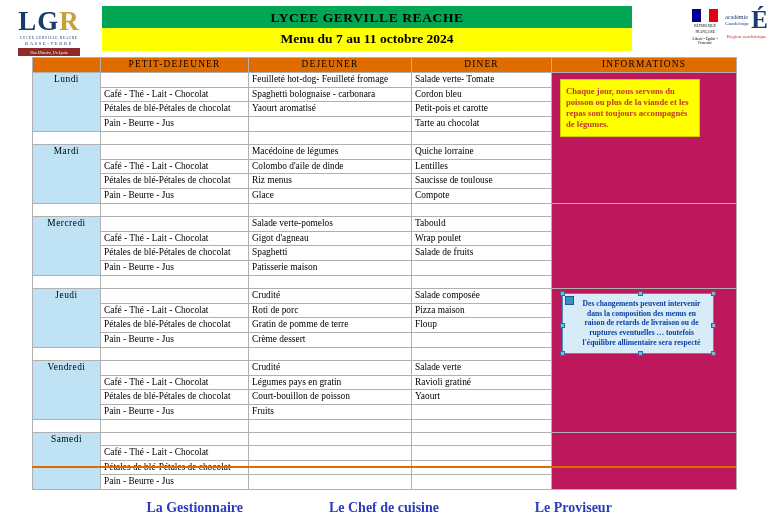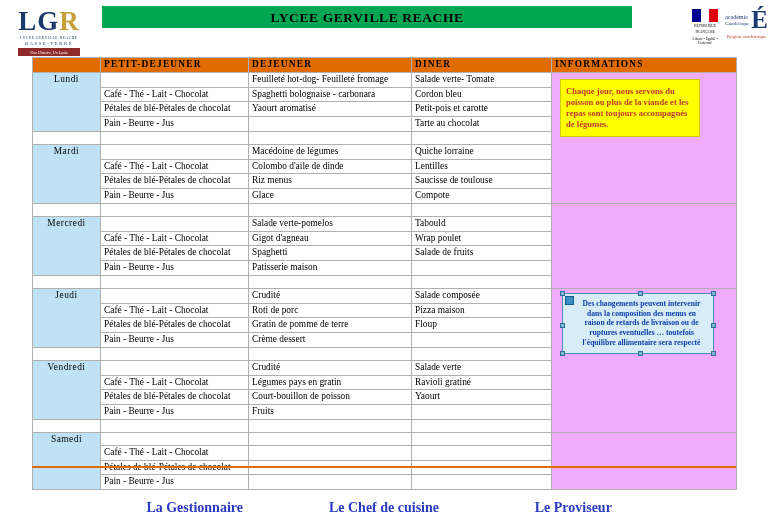--- a/index.html
+++ b/index.html
@@ -154,40 +154,40 @@
   }
   .col-day { width: 68px; }
   .col-pdj { width: 148px; }
   .col-dej { width: 163px; }
   .col-din { width: 140px; }
   .col-info { width: 185px; }
 
   thead th {
     background: #e06c00;
     color: #000;
-    text-align: left;
+    text-align: center;
     font-size: 10px;
-    font-weight: bold;
+    font-weight: normal;
     letter-spacing: 1.2px;
     height: 15px;
     padding: 1px 0;
   }
   thead th.day-head { background: #e06c00; }
   thead th.info-head { background: #e06c00; }
 
   td.day {
     background: #bfe3f5;
     text-align: center;
     vertical-align: middle;
     font-weight: normal;
     font-size: 11px;
     letter-spacing: 0.5px;
   }
   td.info-cell {
-    background: #f0abfc;
+    background: #be185d;
     position: relative;
     padding: 0;
   }
   .spacer-row td { height: 7px; border-left: 1px solid #b0b0b0; border-right: 1px solid #b0b0b0; }
 
   
   .note-yellow {
     position: absolute;
     left: 8px; top: 6px;
     width: 140px;
@@ -265,20 +265,21 @@
       <div class="logo-lgr">LG<span class="r">R</span></div>
       <div class="logo-sub1">LYCEE GERVILLE REACHE</div>
       <div class="logo-sub2">BASSE-TERRE</div>
       <div class="logo-bar">
           <span>Une Histoire, Un Lycée</span>
         </div>
     </div>
 
     <div class="title-block">
       <div class="title-green">LYCEE GERVILLE REACHE</div>
+      <div class="title-yellow">Menu du 7 au 11 octobre 2024</div>
     </div>
 
     <div class="right-logos">
       <div class="marianne">
         <div class="mar-flag">
             <i class="b"></i>
             <i class="w"></i>
             <i class="r"></i>
           </div>
         <div class="mar-txt">RÉPUBLIQUE</div>

